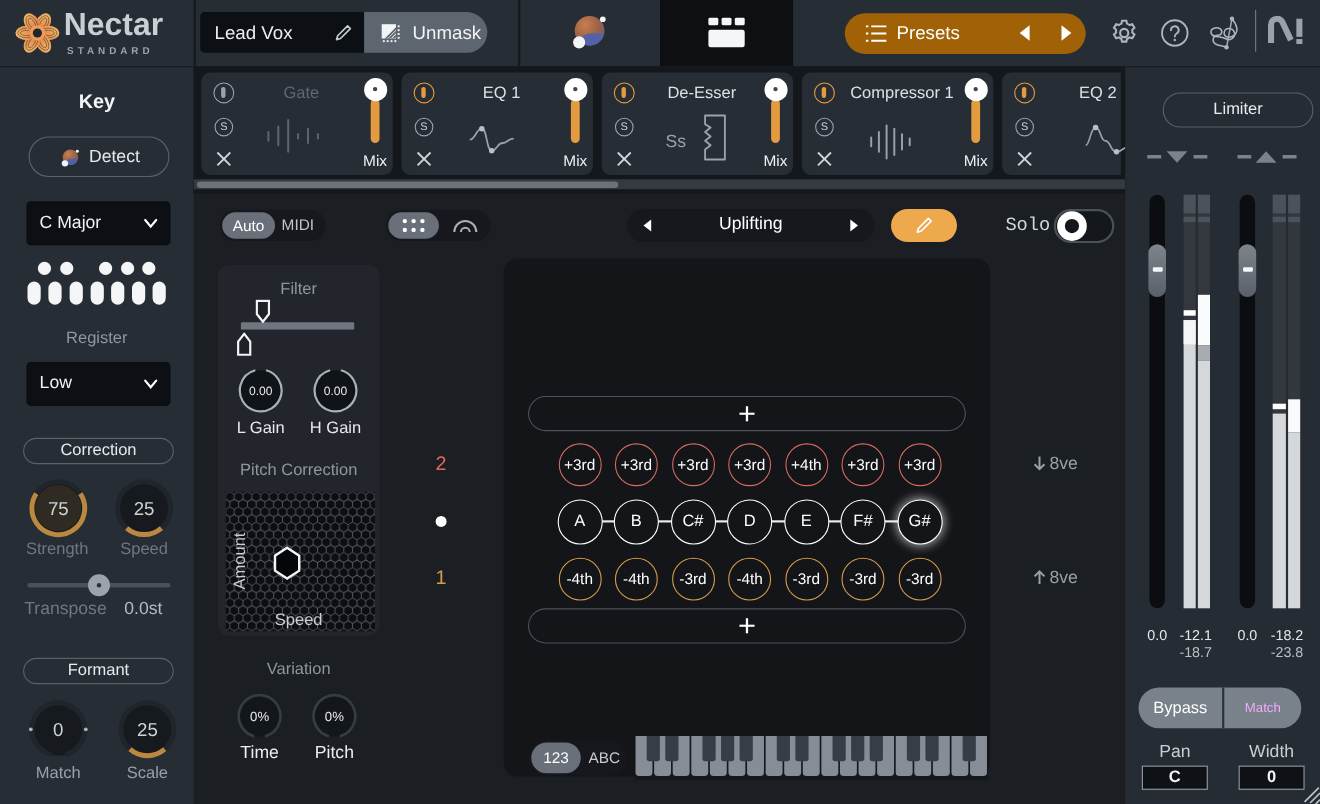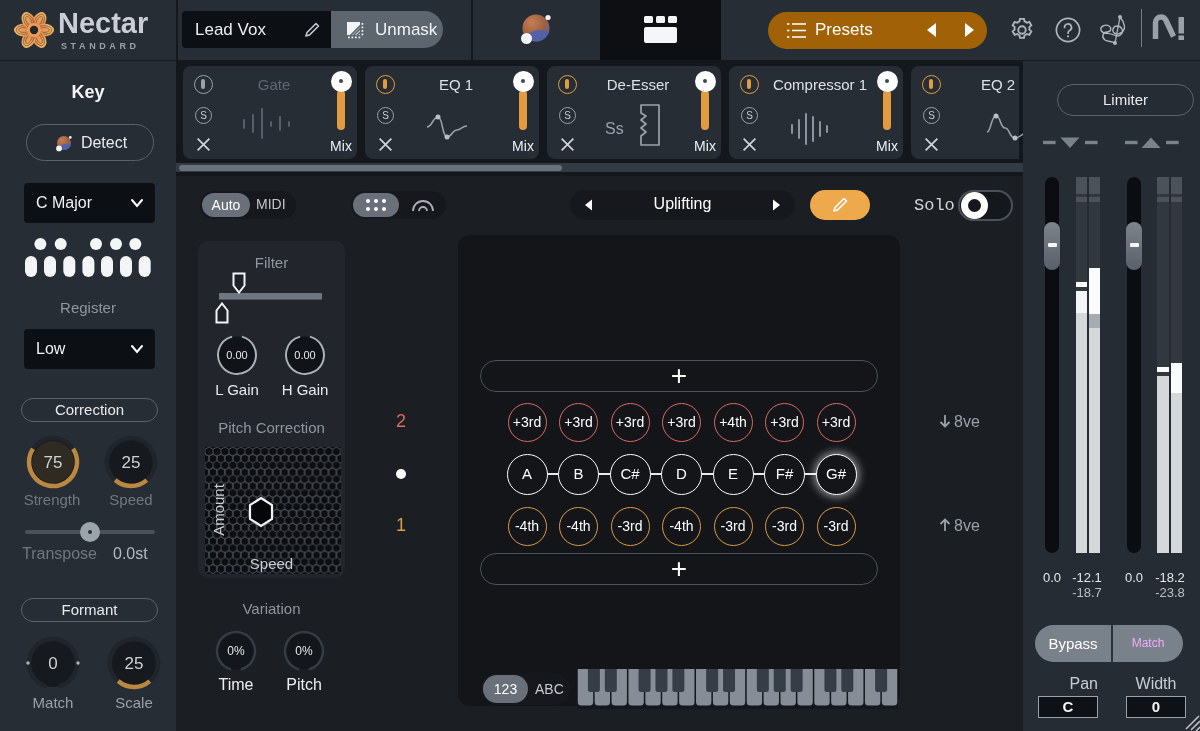--- a/index.html
+++ b/index.html
@@ -435,21 +435,21 @@
     <div class="abs" style="left:31px;top:524px;width:42px;text-align:center;font-size:13px;color:#b9bfc5;">-18.7</div>
     <div class="abs" style="left:86px;top:509px;width:26px;text-align:center;font-size:13px;color:#e4e7ea;">0.0</div>
     <div class="abs" style="left:114px;top:509px;width:42px;text-align:center;font-size:13px;color:#e4e7ea;">-18.2</div>
     <div class="abs" style="left:114px;top:524px;width:42px;text-align:center;font-size:13px;color:#b9bfc5;">-23.8</div>
 
     <div class="abs" style="left:0px;top:564px;width:148px;height:37px;background:#79818a;border-radius:18.5px;"></div>
     <div class="abs" style="left:76px;top:564px;width:2px;height:37px;background:#2c3239;"></div>
     <div class="abs" style="left:0px;top:564px;width:76px;height:37px;text-align:center;line-height:37px;font-size:15px;color:#fff;">Bypass</div>
     <div class="abs" style="left:78px;top:564px;width:70px;height:37px;text-align:center;line-height:37px;font-size:12px;color:#f0abfc;">Match</div>
 
-    <div class="abs" style="left:3px;top:614px;width:60px;text-align:right;font-size:16px;color:#c9ced3;">Pan</div>
+    <div class="abs" style="left:3px;top:614px;width:60px;text-align:center;font-size:16px;color:#c9ced3;">Pan</div>
     <div class="abs" style="left:91px;top:614px;width:60px;text-align:center;font-size:16px;color:#c9ced3;">Width</div>
     <div class="abs" style="left:3px;top:635px;width:60px;height:22px;border:1.5px solid #9aa1a8;background:#0e1115;color:#f2f4f6;font-size:15px;font-weight:bold;text-align:center;line-height:19px;">C</div>
     <div class="abs" style="left:91px;top:635px;width:60px;height:22px;border:1.5px solid #9aa1a8;background:#0e1115;color:#f2f4f6;font-size:15px;font-weight:bold;text-align:center;line-height:19px;">0</div>
     <svg class="abs" style="left:150px;top:654px" width="15" height="16" viewBox="0 0 15 16">
       <path d="M1 14 L14 1 M6 15 L15 6 M11 16 L15 12" stroke="#b9bec3" stroke-width="1.6"></path>
     </svg>
   </div>
 
   <div class="seg-pill" style="left:200px;top:191px;width:96px;">
     <div class="seg-sel" style="left:2px;top:2px;width:48px;height:24px;font-size:14px;text-align:center;line-height:24px;">Auto</div>

